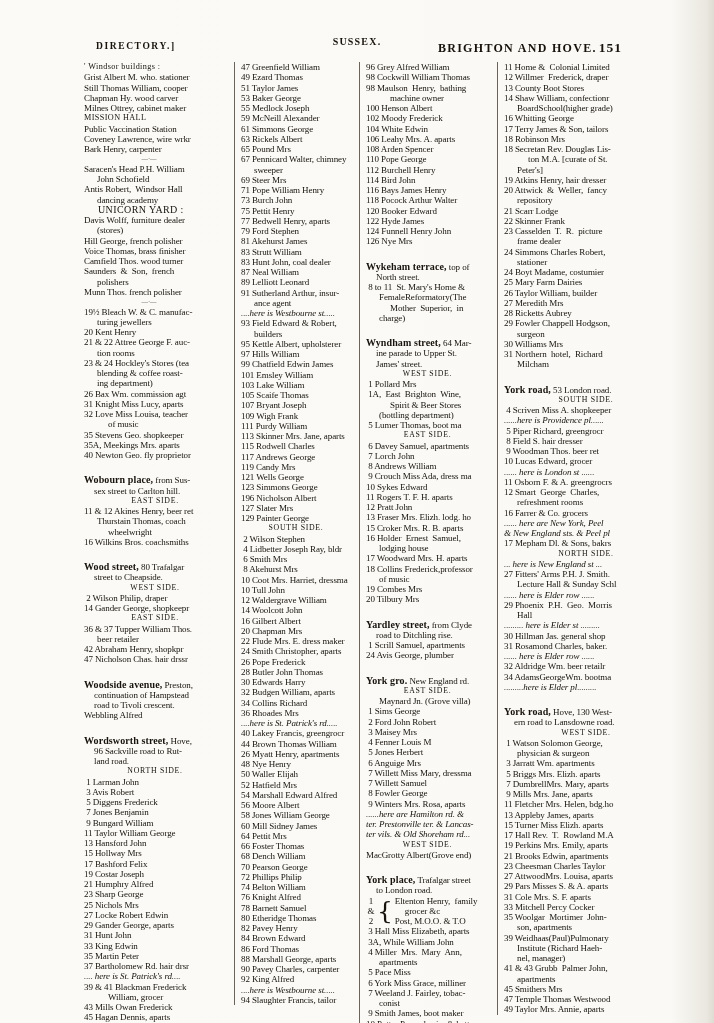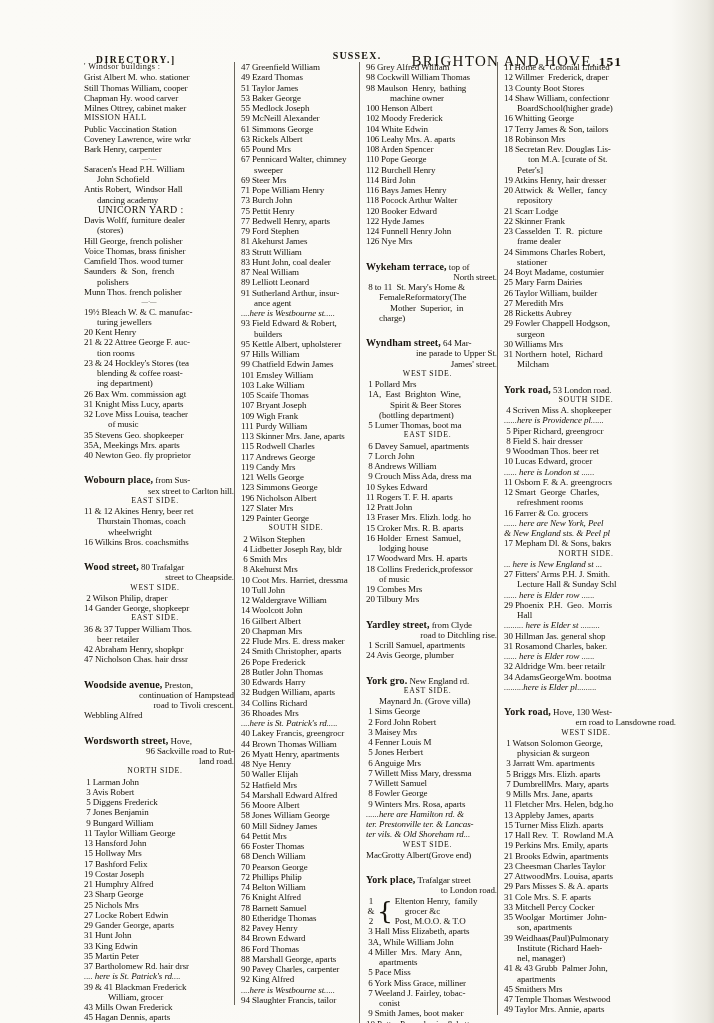--- a/index.html
+++ b/index.html
@@ -6,39 +6,39 @@
   body{
     width:714px;height:1023px;position:relative;overflow:hidden;
     background:#f8f7f3;
     font-family:"Liberation Serif","DejaVu Serif",serif;
     color:#17130c;
   }
   .page{
     position:absolute;inset:0;
     background:linear-gradient(90deg,#fbfaf6 0%,#faf9f5 94%,#e9e7df 99%,#dedbd2 100%);
   }
-  .hdr{position:absolute;top:48px;left:0;width:714px;height:22px;}
+  .hdr{position:absolute;top:34px;left:0;width:714px;height:22px;}
   .hdr-left{position:absolute;left:96px;top:7px;font-size:9.5px;letter-spacing:1.6px;font-weight:600;}
   .hdr-center{position:absolute;left:50%;top:2px;transform:translateX(-50%);font-size:10px;letter-spacing:1.2px;font-weight:600;}
   .hdr-right{position:absolute;right:92px;top:4px;white-space:nowrap;}
-  .hdr-right .title{font-size:15px;font-weight:400;letter-spacing:1.3px;}
+  .hdr-right .title{font-size:12px;font-weight:700;letter-spacing:1.3px;}
   .hdr-right .pageno{font-size:13.5px;font-weight:700;margin-left:2px;letter-spacing:1px;}
   .cols{position:absolute;left:84px;top:62px;display:flex;align-items:flex-start;}
   .col{font-size:9px;line-height:10.25px;letter-spacing:-0.1px;}
   .col-1{width:150px;}
   .col-2{width:118px;}
   .col-3{width:131px;}
   .col-4{width:172px;}
   .col + .col{border-left:1px solid #69635a;padding-left:6px;}
   .ln{white-space:pre;}
   .c{padding-left:13px;}
   .c2{padding-left:24px;}
   .h{margin-top:15px;}
   .hb{font-weight:700;font-size:10px;letter-spacing:0.1px;}
-  .hc{padding-left:10px;text-align:right;}
+  .hc{padding-left:10px;}
   .side{text-align:center;font-size:7.8px;letter-spacing:0.7px;padding-right:8px;}
   .i{font-style:italic;}
   .sc{font-size:8.2px;letter-spacing:0.4px;}
   .sci{font-size:10px;letter-spacing:0.4px;padding-left:14px;}
   .d{text-align:center;font-size:6.5px;line-height:9.5px;color:#3a362e;padding-right:20px;}
   .brace-row{display:flex;align-items:center;}
   .brace-labels{width:10px;text-align:center;flex:none;}
   .brace-labels div{line-height:10.25px;}
   .brace-glyph{flex:none;font-size:25px;line-height:28px;font-family:"DejaVu Serif",serif;margin:0 2px 0 1px;}
   .brace-lines{flex:none;}

